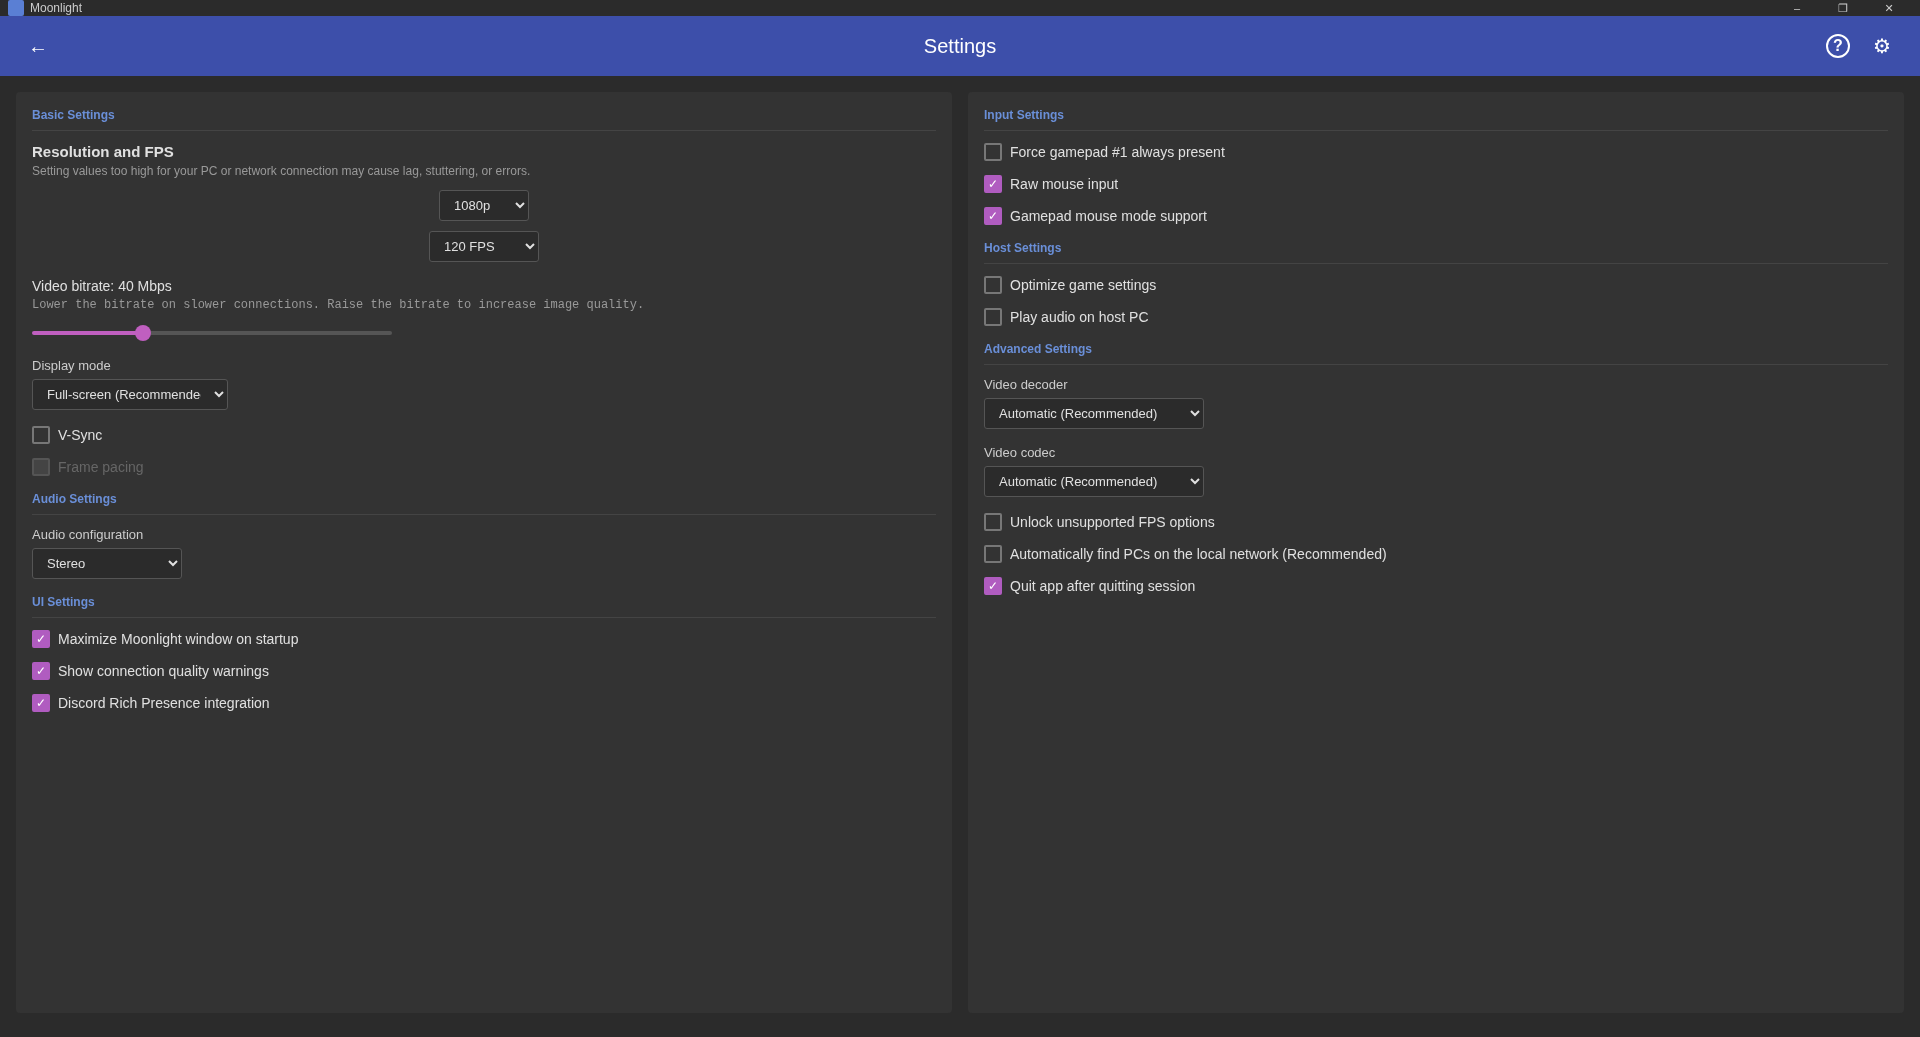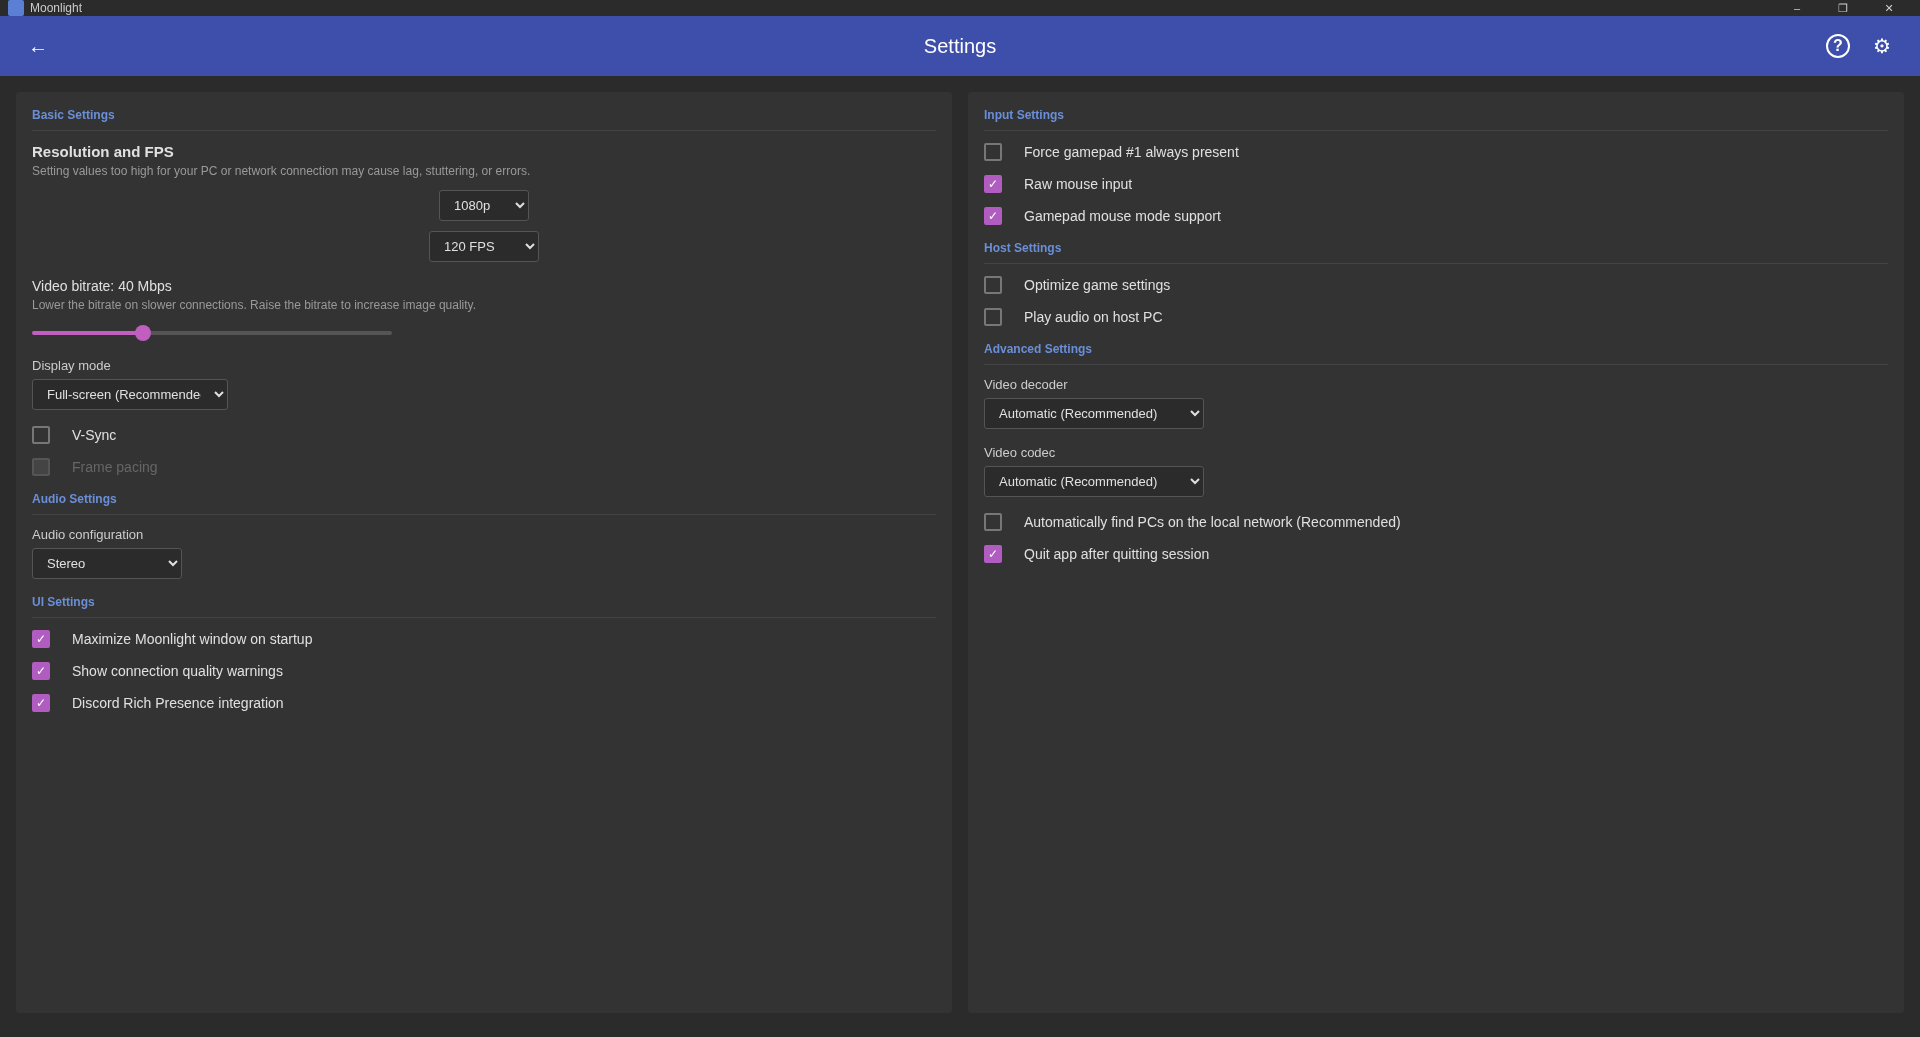--- a/index.html
+++ b/index.html
@@ -152,20 +152,21 @@
 
     .bitrate-label {
       font-size: 14px;
       color: #e0e0e0;
       margin-bottom: 4px;
     }
     .bitrate-desc {
       font-size: 12px;
       color: #999;
       margin-bottom: 10px;
+      font-family: Liberation Mono, monospace;
     }
     .slider-container {
       margin-bottom: 20px;
     }
     input[type=range] {
       width: 360px;
       height: 4px;
       -webkit-appearance: none;
       background: linear-gradient(to right, #c05fc0 0%, #c05fc0 30%, #555 30%, #555 100%);
       border-radius: 2px;
@@ -182,21 +183,21 @@
     }
 
     .display-mode-row {
       margin-bottom: 16px;
     }
     .display-select { width: 196px; }
 
     .checkbox-row {
       display: flex;
       align-items: center;
-      gap: 22px;
+      gap: 8px;
       margin-bottom: 14px;
       font-size: 14px;
       color: #e0e0e0;
     }
     .checkbox-row.disabled {
       color: #666;
     }
 
     .custom-checkbox {
       width: 18px;
@@ -432,25 +433,31 @@
       <div>
         <div class="video-codec-label">Video codec</div>
         <select class="codec-select">
           <option selected="">Automatic (Recommended)</option>
           <option>H.264</option>
           <option>HEVC</option>
           <option>AV1</option>
         </select>
       </div>
 
-
       <div class="checkbox-row">
         <div class="custom-checkbox">
           <span class="checkmark"></span>
         </div>
+        <span>Unlock unsupported FPS options</span>
+      </div>
+
+      <div class="checkbox-row">
+        <div class="custom-checkbox">
+          <span class="checkmark"></span>
+        </div>
         <span>Automatically find PCs on the local network (Recommended)</span>
       </div>
 
       <div class="checkbox-row">
         <div class="custom-checkbox checked">
           <span class="checkmark">✓</span>
         </div>
         <span>Quit app after quitting session</span>
       </div>
     </div>

